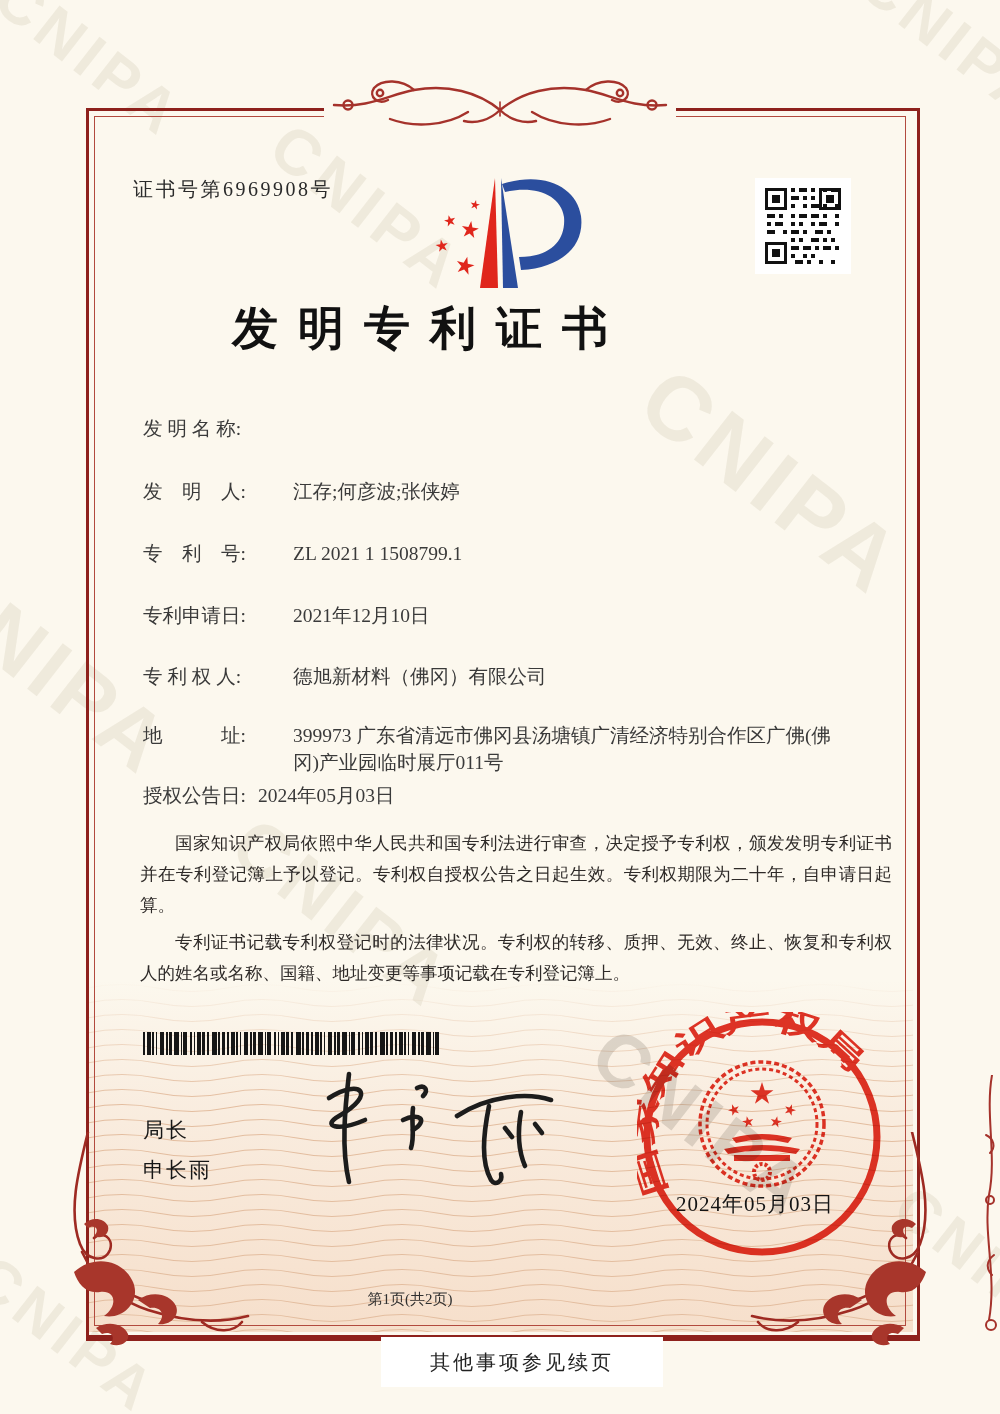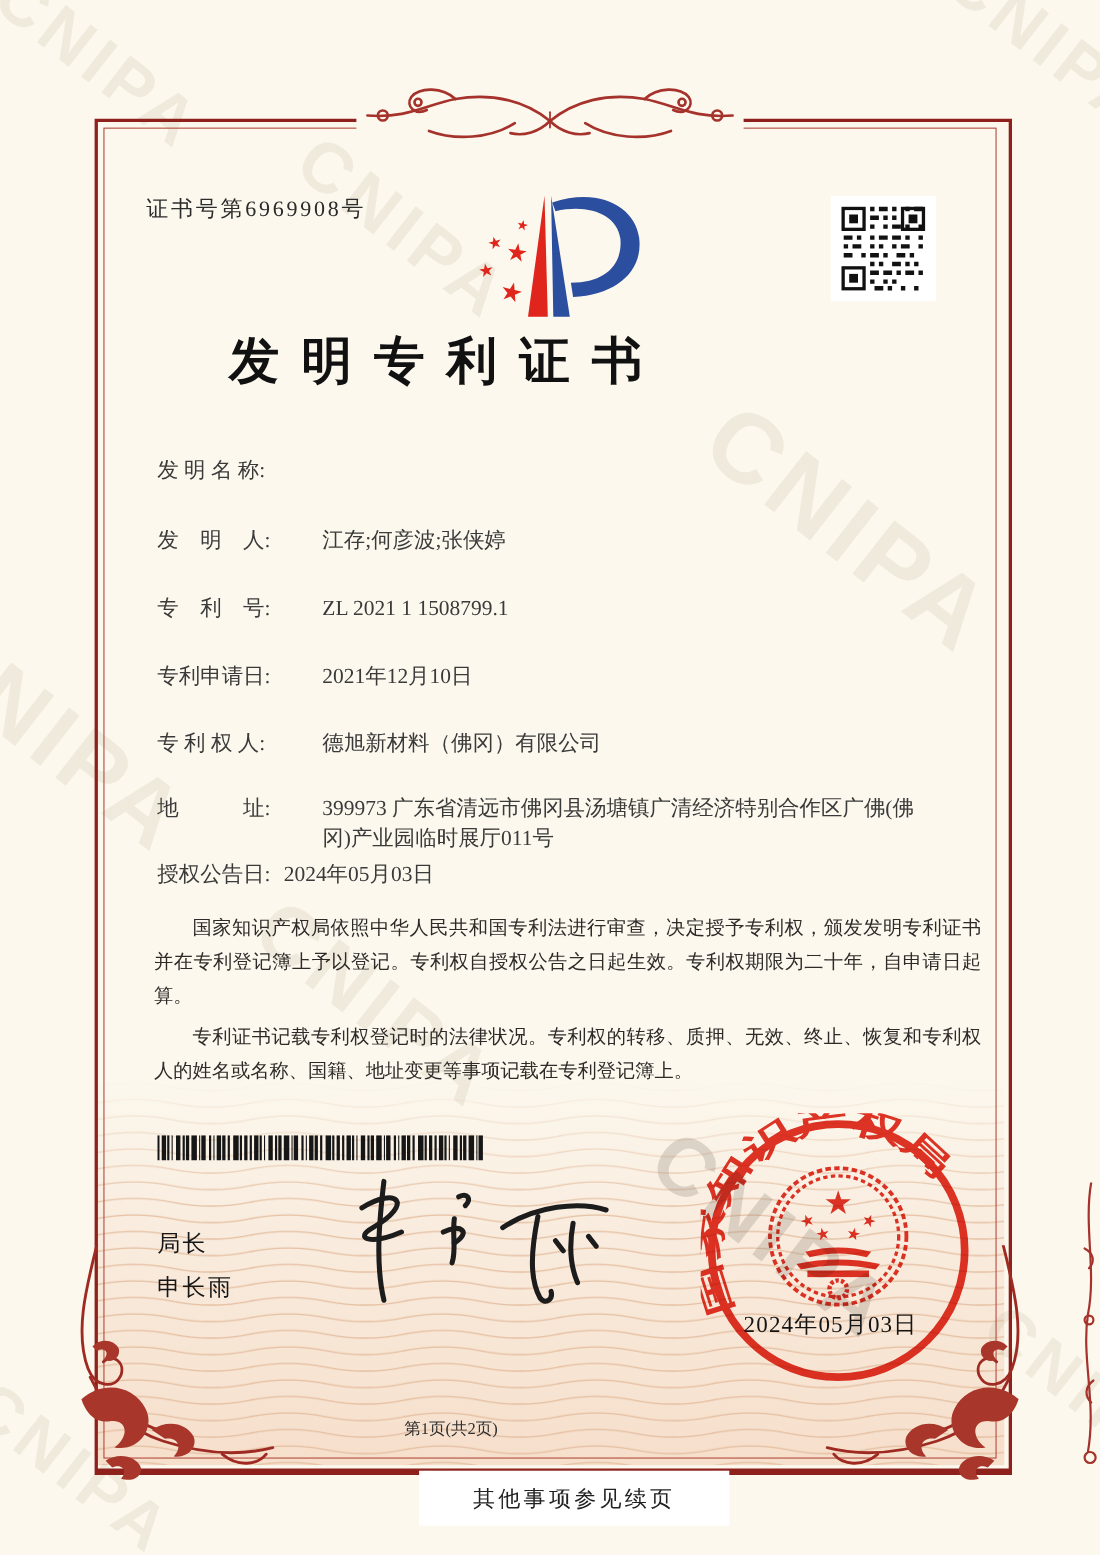--- a/index.html
+++ b/index.html
@@ -22,21 +22,21 @@
   
   .frame-outer{left:86px;top:108px;width:828px;height:1224px;z-index:3;
       border:3px solid #8e211c;border-bottom-width:6px;pointer-events:none;}
   .frame-inner{left:94px;top:116px;width:810px;height:1208px;z-index:3;
       border:1px solid #b24a3e;pointer-events:none;}
   .orn{z-index:4;pointer-events:none;}
 
   
   .cert-no{left:133px;top:176px;font-size:20px;letter-spacing:2.5px;color:#2b2b2b;z-index:5;}
   .doc-title{left:0;top:298px;width:792px;text-align:center;font-size:46px;font-weight:700;
-      color:#111;letter-spacing:20px;text-indent:20px;z-index:5;}
+      color:#111;letter-spacing:20px;text-indent:20px;z-index:5;padding-left:24px;}
   .frow{left:143px;width:760px;display:flex;font-size:19.5px;color:#3a3a3a;z-index:5;line-height:27px;}
   .frow .lab{flex:0 0 138px;white-space:nowrap;}
   .frow .val{margin-left:12px;}
   .addr .val{width:560px;}
   .grant-pair{display:flex;font-size:19.5px;color:#3a3a3a;line-height:27px;z-index:5;}
   .paras{left:140px;top:828px;width:752px;z-index:5;color:#2e2a28;
       font-size:17.5px;line-height:31px;text-align:justify;}
   .paras p{margin:0 0 6px 0;text-indent:2em;}
   .dir-label{left:143px;top:1116px;font-size:21px;z-index:5;color:#161616;
       font-family:"Liberation Sans","DejaVu Sans",sans-serif;letter-spacing:2px;}

